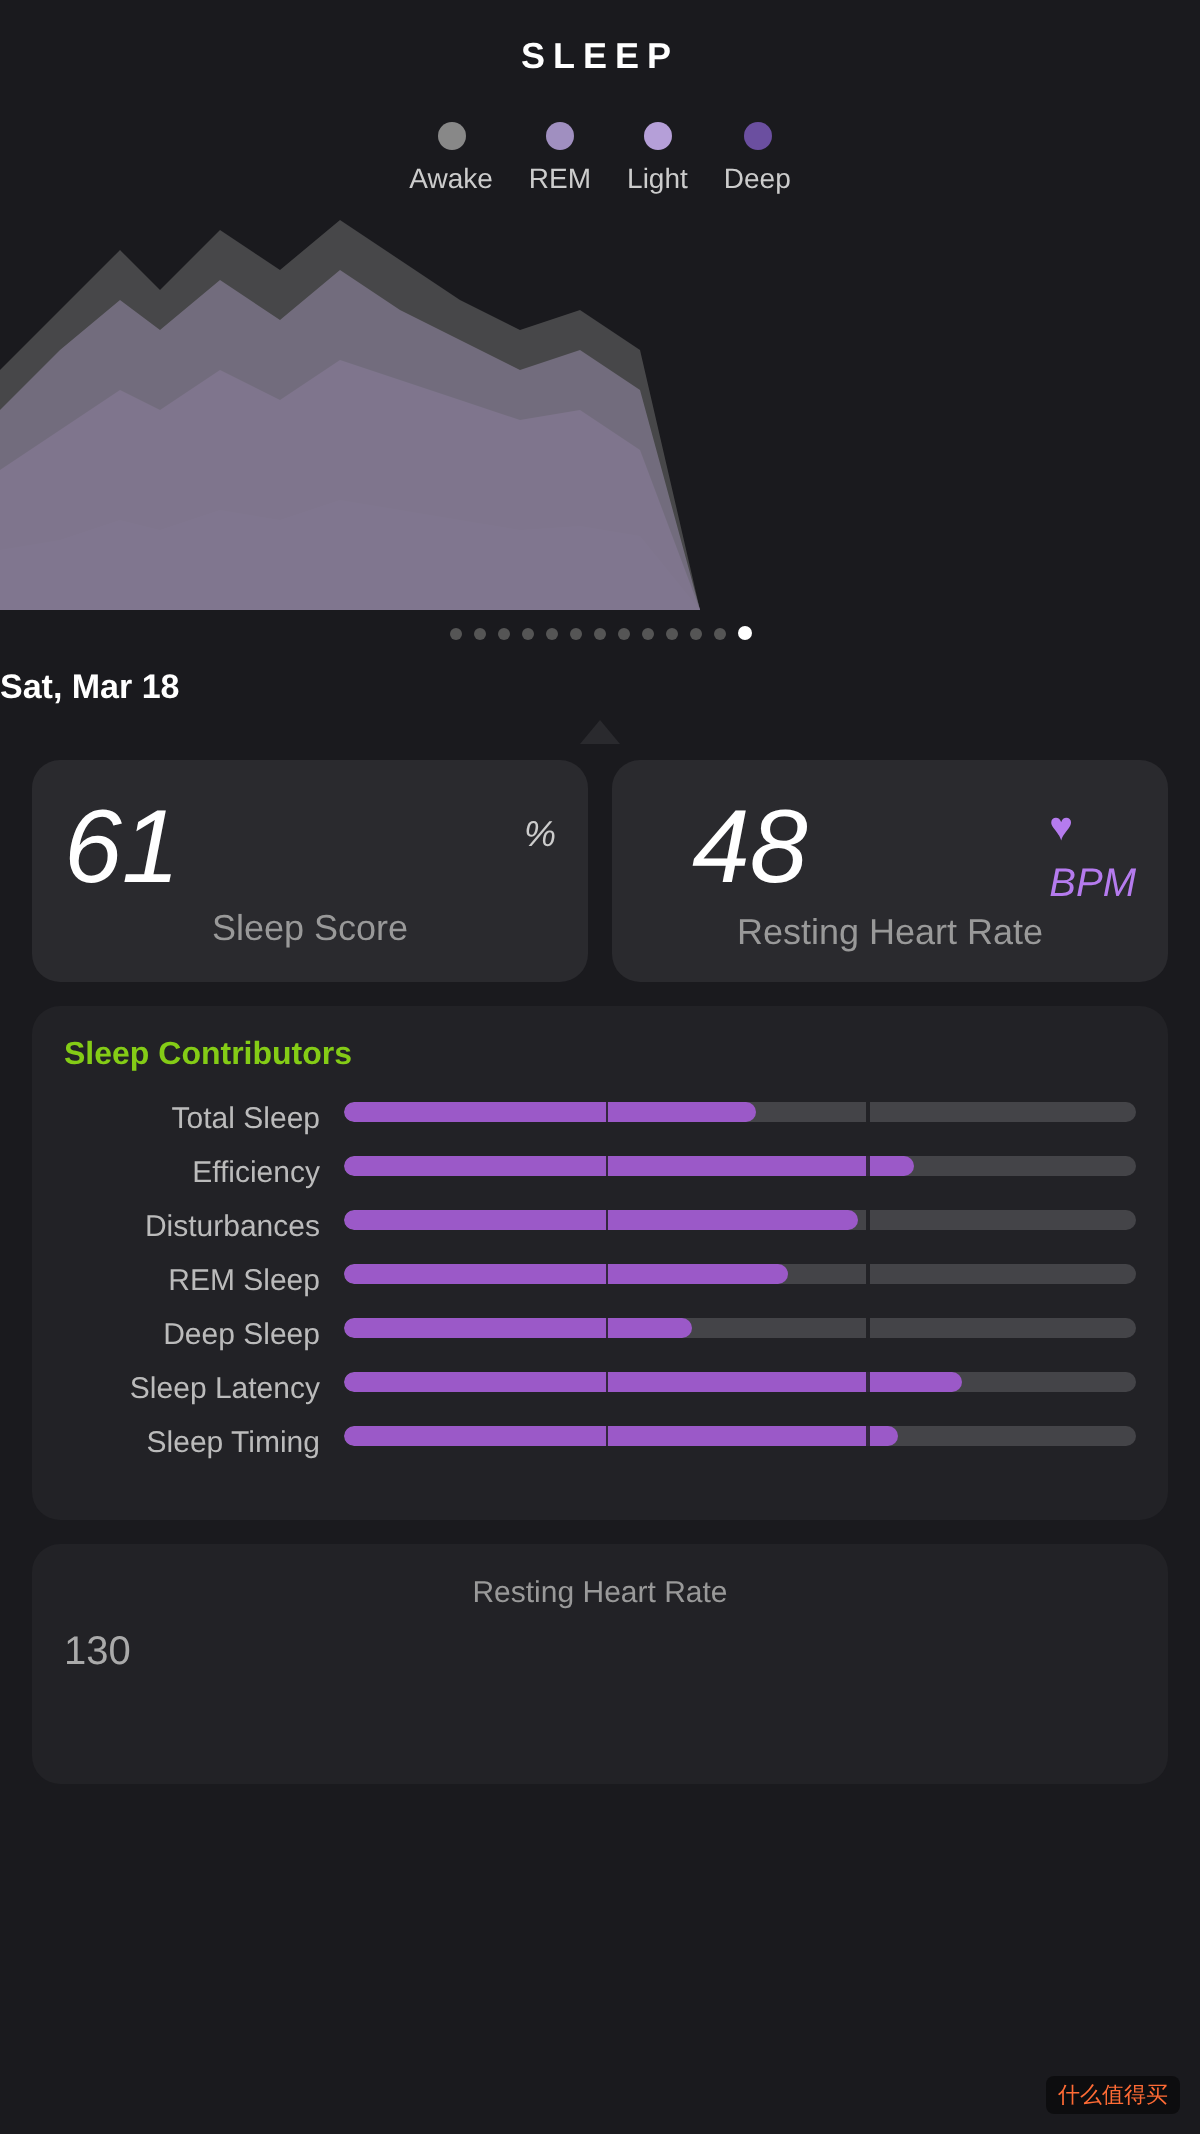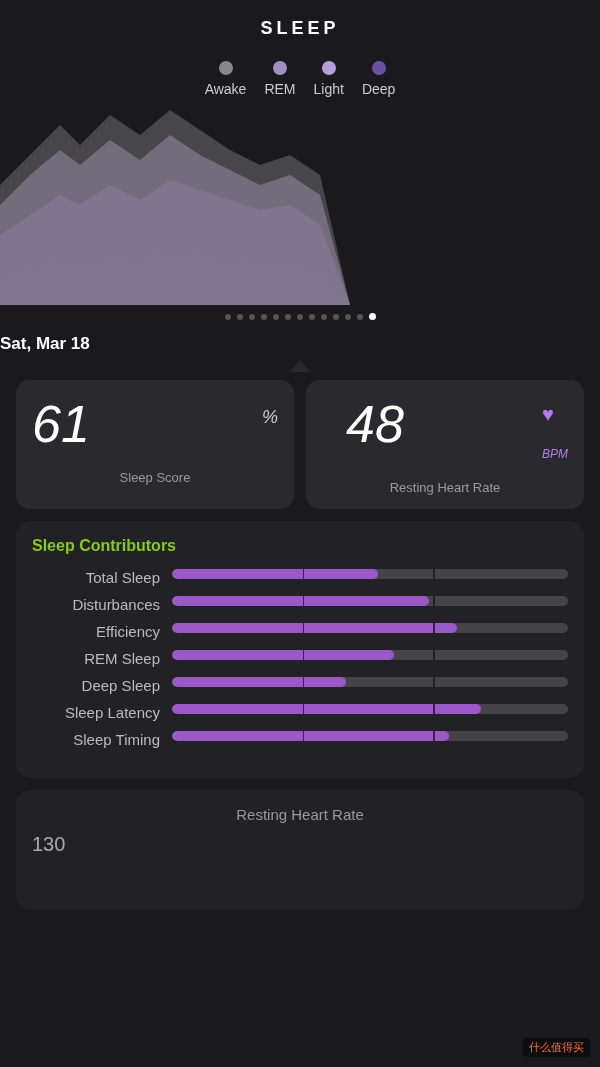--- a/index.html
+++ b/index.html
@@ -121,33 +121,33 @@
       gap: 15px;
       font-style: italic;
     }
     .stat-unit {
       font-size: 18px;
       font-weight: 400;
       margin-top: 10px;
       color: #cccccc;
     }
     .stat-label {
-      font-size: 13px;
+      font-size: 18px;
       color: #999;
-      margin-top: 20px;
+      margin-top: 4px;
     }
     .heart-icon {
       color: #b57bee;
       font-size: 20px;
       margin-top: 2px;
     }
     .bpm-label {
-      font-size: 12px;
+      font-size: 20px;
       color: #b57bee;
-      margin-top: 24px;
+      margin-top: 8px;
       font-weight: 500;
     }
 
     
     .contributors-section {
       background: #222226;
       margin: 0 0 12px;
       border-radius: 14px;
       padding: 16px 16px 20px;
       margin: 0 16px 12px;
@@ -317,33 +317,33 @@
         <div class="bar-label">Total Sleep</div>
         <div class="bar-track">
           <div class="bar-fill" style="width: 52%;"></div>
           <div class="tick-lines">
             <div class="tick" style="left: 33%;"></div>
             <div class="tick" style="left: 66%;"></div>
           </div>
         </div>
       </div>
       <div class="bar-row">
+        <div class="bar-label">Efficiency</div>
+        <div class="bar-track">
+          <div class="bar-fill" style="width: 72%;"></div>
+          <div class="tick-lines">
+            <div class="tick" style="left: 33%;"></div>
+            <div class="tick" style="left: 66%;"></div>
+          </div>
+        </div>
+      </div>
+      <div class="bar-row">
         <div class="bar-label">Disturbances</div>
         <div class="bar-track">
           <div class="bar-fill" style="width: 65%;"></div>
-          <div class="tick-lines">
-            <div class="tick" style="left: 33%;"></div>
-            <div class="tick" style="left: 66%;"></div>
-          </div>
-        </div>
-      </div>
-      <div class="bar-row">
-        <div class="bar-label">Efficiency</div>
-        <div class="bar-track">
-          <div class="bar-fill" style="width: 72%;"></div>
           <div class="tick-lines">
             <div class="tick" style="left: 33%;"></div>
             <div class="tick" style="left: 66%;"></div>
           </div>
         </div>
       </div>
       <div class="bar-row">
         <div class="bar-label">REM Sleep</div>
         <div class="bar-track">
           <div class="bar-fill" style="width: 56%;"></div>

